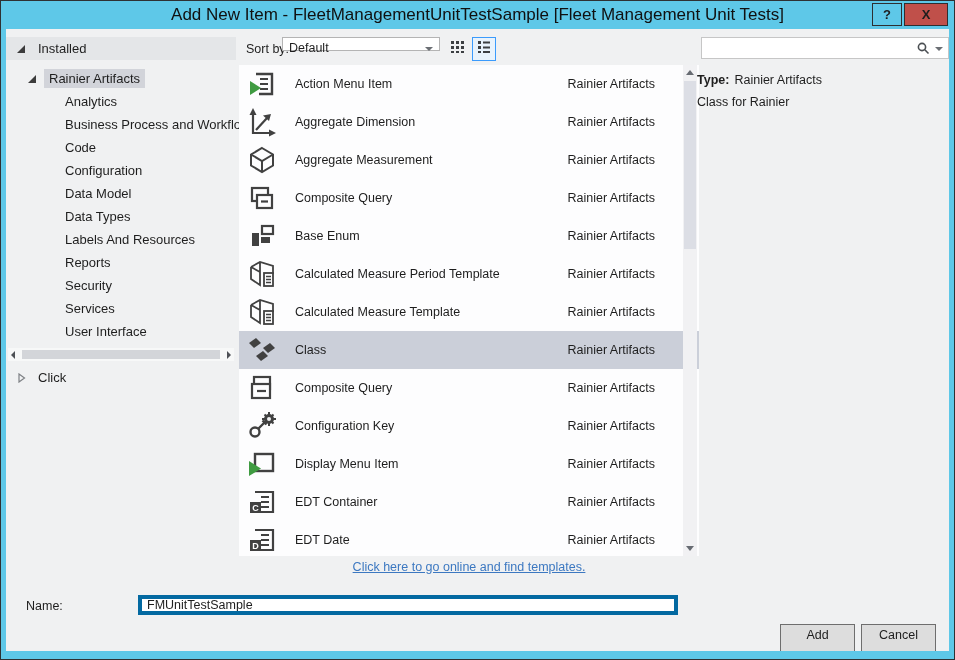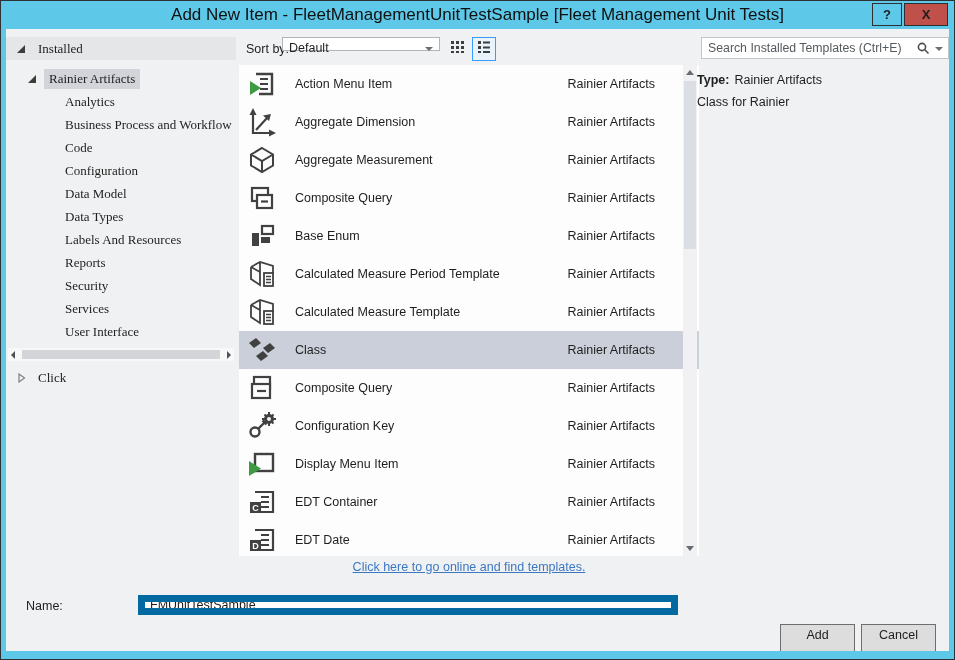--- a/index.html
+++ b/index.html
@@ -36,21 +36,21 @@
   }
 
   
   .sidebar { position:absolute; left:0; top:0; width:230px; bottom:0; padding-top:8px; }
   .tree-row { height:23px; display:flex; align-items:center; font-size:13px; cursor:default; }
   .tree-row .tw { width:12px; height:12px; flex:0 0 12px; margin-right:6px; display:flex; align-items:center; justify-content:center; }
   .tree-row.lvl0 { padding-left:9px; }
   .tree-row.lvl1 { padding-left:20px; }
   .tree-row.lvl2 { padding-left:54px; }
   .tree-row.header-row { background:#e4e6e8; }
-  .tree-label { padding:2px 5px; white-space:nowrap;font-family:Liberation Serif, serif; }
+  .tree-label { padding:2px 5px; white-space:nowrap; }
   .tree-row.sel .tree-label { background: var(--treesel,#d2d4da); }
   .tree-children { margin-top:7px; }
 
   .h-scrollbar {
     position:relative; margin:5px 2px 0 2px; height:13px; background:#f7f8f8;
   }
   .h-scrollbar .thumb {
     position:absolute; left:14px; right:14px; top:2px; bottom:2px; background:#d3d5d9;
   }
   .h-arrow { position:absolute; top:3px; width:0; height:0; border:4px solid transparent; }
@@ -126,21 +126,21 @@
   
   .details { position:absolute; left:691px; top:44px; width:248px; font-size:12.5px; }
   .details .type-line { margin-bottom:8px; }
   .details .type-line b { font-weight:bold; }
   .details .type-line span { margin-left:5px; }
 
   
   .name-label { position:absolute; left:20px; top:570px; font-size:12.5px; }
   .name-input {
     position:absolute; left:132px; top:566px; width:540px; height:20px;
-    border:7px solid #0369a1; background:#fff; font-family:"Liberation Sans",sans-serif;
+    border:4px solid #0369a1; background:#fff; font-family:"Liberation Sans",sans-serif;
     font-size:12.5px; padding-left:5px; outline:none; color:#1e1e1e;
   }
   .btn {
     position:absolute; top:595px; width:75px; height:40px;
     background:#dddddd; border:1px solid #6e6e6e; font-size:12.5px;
     text-align:center; line-height:21px; cursor:default;
   }
   .btn.add { left:774px; }
   .btn.cancel { left:855px; }
 </style>
@@ -257,21 +257,20 @@
             <rect x="7" y="2.5" width="7" height="2"></rect>
           <rect x="2" y="7" width="3" height="3"></rect>
             <rect x="7" y="7.5" width="7" height="2"></rect>
           <rect x="2" y="12" width="3" height="2"></rect>
             <rect x="7" y="12" width="7" height="2"></rect>
         </svg>
       </span>
     </div>
 
     <div class="search-box">
-      <input type="text" placeholder="Search Installed Templates (Ctrl+E)" style="">
       <span class="search-icon">
         <svg width="14" height="14" viewBox="0 0 14 14" fill="none" stroke="#4b4f53" stroke-width="1.6">
           <circle cx="6" cy="6" r="3.6"></circle>
             <path d="M8.8 8.8 12.5 12.5"></path>
         </svg>
       </span>
       <span class="search-chev"></span>
     </div>
 
     <div class="list-panel">

